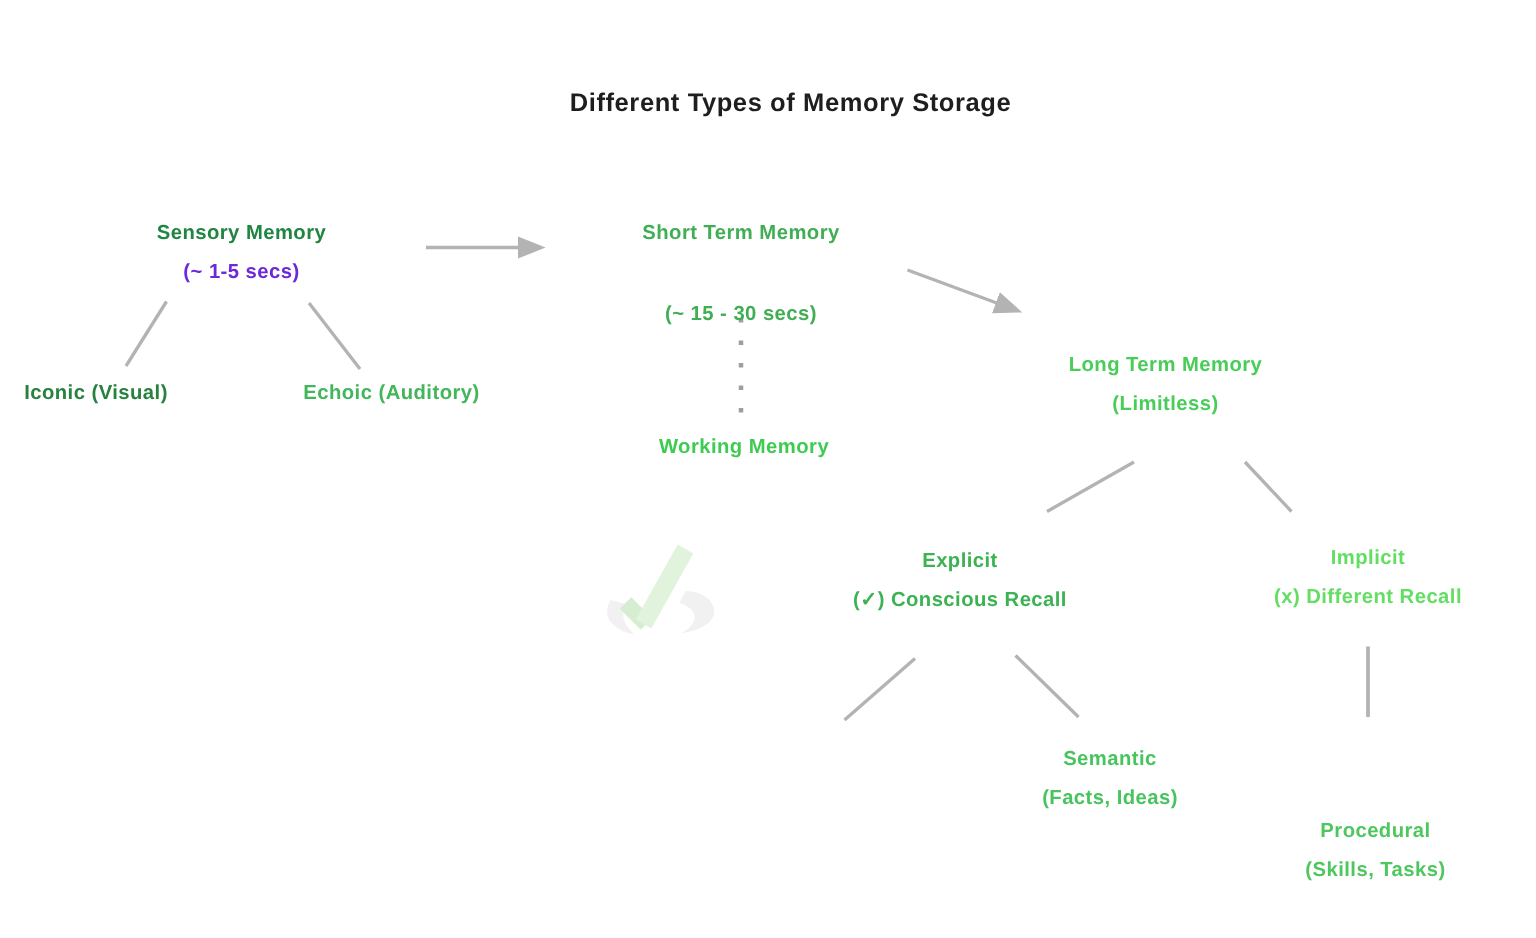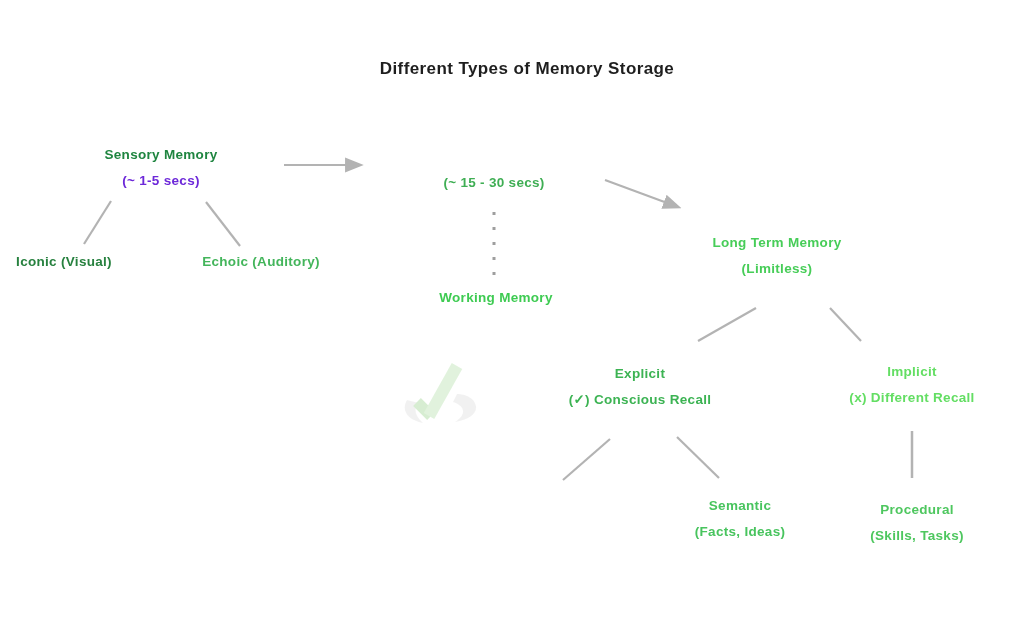--- a/index.html
+++ b/index.html
@@ -71,20 +71,21 @@
     <path d="M 24 44 L 38 58" stroke-width="11" fill="none" stroke-linecap="butt" style="stroke: rgb(183, 224, 174);"></path>
     <path d="M 36 58 L 64 8" stroke-width="12" fill="none" stroke-linecap="butt" style="stroke: rgb(201, 233, 194);"></path>
   </svg>
 
   <div class="node" style="left:161px; top:142px">
     <div style="color: rgb(31, 133, 64);">Sensory Memory</div>
     <div style="color: #6d28d9;">(~ 1-5 secs)</div>
   </div>
 
   <div class="node" style="left:494px; top:142px">
+    <div style="color: rgb(63, 174, 84);">Short Term Memory</div>
     <div style="color: rgb(63, 174, 84); margin-top: 28px;">(~ 15 - 30 secs)</div>
   </div>
 
   <div class="node" style="left:64px; top:249px">
     <div style="color: rgb(39, 129, 63);">Iconic (Visual)</div>
   </div>
 
   <div class="node" style="left:261px; top:249px">
     <div style="color: rgb(67, 181, 91);">Echoic (Auditory)</div>
   </div>
@@ -108,17 +109,17 @@
     <div style="color: rgb(99, 222, 99);">(x) Different Recall</div>
   </div>
 
 
   <div class="node" style="left:740px; top:493px">
     <div style="color: rgb(72, 196, 94);">Semantic</div>
     <div style="color: rgb(72, 196, 94);">(Facts, Ideas)</div>
   </div>
 
   <div class="node" style="left:917px; top:497px">
-    <div style="color: rgb(78, 199, 95);">Procedural</div>
+    <div style="color: rgb(78, 199, 95); margin-top: 44px;">Procedural</div>
     <div style="color: rgb(78, 199, 95);">(Skills, Tasks)</div>
   </div>
 
 </div>
 
 </body></html>

